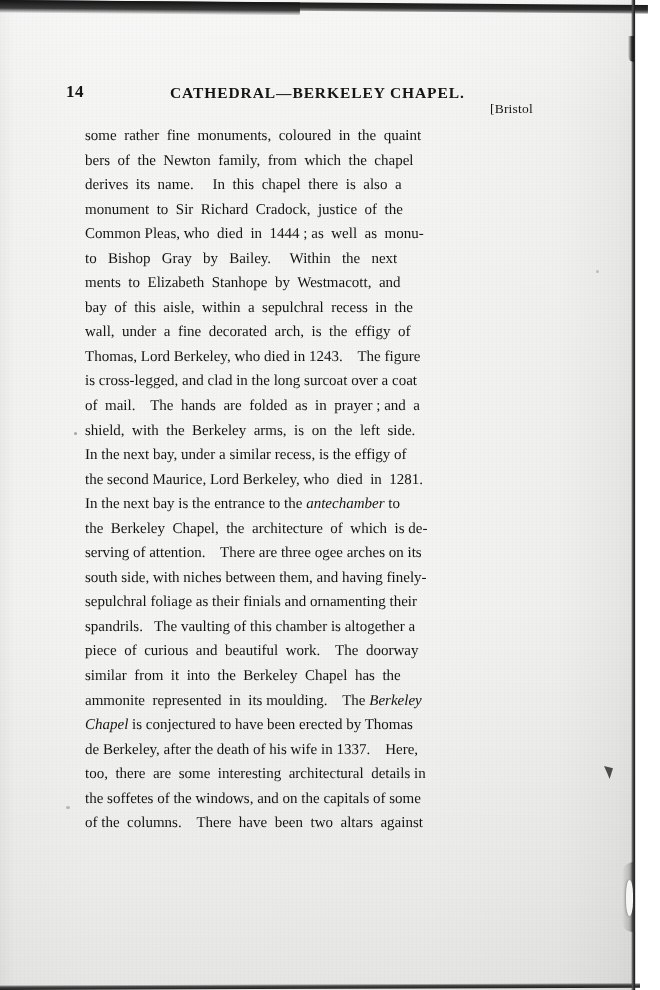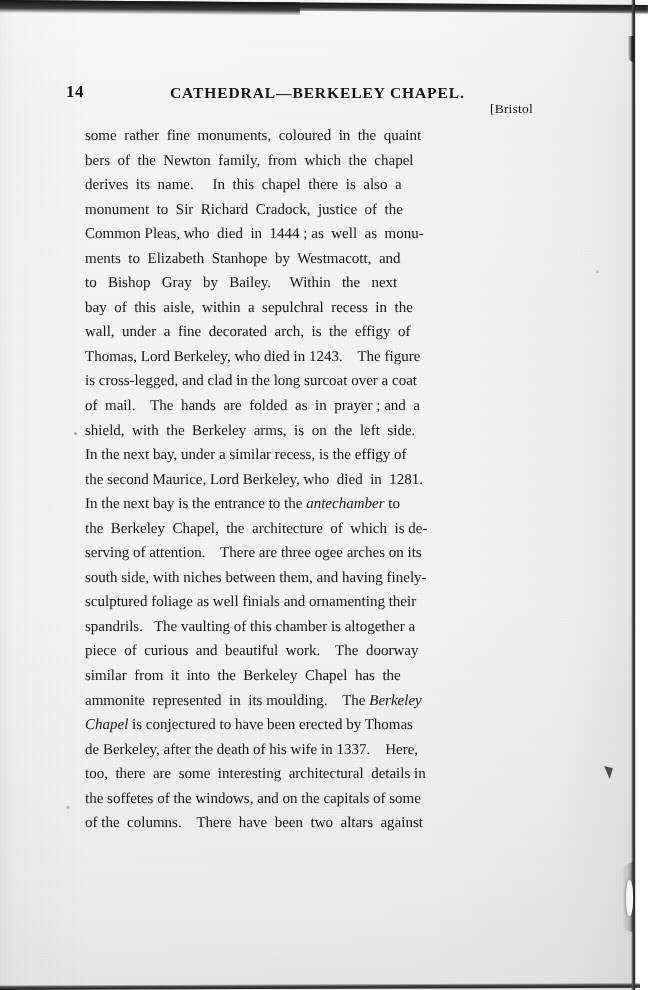--- a/index.html
+++ b/index.html
@@ -230,35 +230,35 @@
     <span class="head-title">CATHEDRAL—BERKELEY CHAPEL.</span>
     <span class="head-signature">[Bristol</span>
   </div>
 
   <div class="body-block" id="body-block">
       <span class="tline">some  rather  fine  monuments,  coloured  in  the  quaint</span>
       <span class="tline">bers  of  the  Newton  family,  from  which  the  chapel</span>
       <span class="tline">derives  its  name.     In  this  chapel  there  is  also  a</span>
       <span class="tline">monument  to  Sir  Richard  Cradock,  justice  of  the</span>
       <span class="tline">Common Pleas, who  died  in  1444 ; as  well  as  monu-</span>
+      <span class="tline">to   Bishop   Gray   by   Bailey.     Within   the   next</span>
       <span class="tline">ments  to  Elizabeth  Stanhope  by  Westmacott,  and</span>
-      <span class="tline">to   Bishop   Gray   by   Bailey.     Within   the   next</span>
       <span class="tline">bay  of  this  aisle,  within  a  sepulchral  recess  in  the</span>
       <span class="tline">wall,  under  a  fine  decorated  arch,  is  the  effigy  of</span>
       <span class="tline">Thomas, Lord Berkeley, who died in 1243.    The figure</span>
       <span class="tline">is cross-legged, and clad in the long surcoat over a coat</span>
       <span class="tline">of  mail.    The  hands  are  folded  as  in  prayer ; and  a</span>
       <span class="tline">shield,  with  the  Berkeley  arms,  is  on  the  left  side.</span>
       <span class="tline">In the next bay, under a similar recess, is the effigy of</span>
       <span class="tline">the second Maurice, Lord Berkeley, who  died  in  1281.</span>
       <span class="tline"><span>In the next bay is the entrance to the </span><i>antechamber</i><span> to</span></span>
       <span class="tline">the  Berkeley  Chapel,  the  architecture  of  which  is de-</span>
       <span class="tline">serving of attention.    There are three ogee arches on its</span>
       <span class="tline">south side, with niches between them, and having finely-</span>
-      <span class="tline">sculptured foliage as well finials and ornamenting their</span>
+      <span class="tline">sepulchral foliage as their finials and ornamenting their</span>
       <span class="tline">spandrils.   The vaulting of this chamber is altogether a</span>
       <span class="tline">piece  of  curious  and  beautiful  work.    The  doorway</span>
       <span class="tline">similar  from  it  into  the  Berkeley  Chapel  has  the</span>
       <span class="tline"><span>ammonite  represented  in  its moulding.    The </span><i>Berkeley</i></span>
       <span class="tline"><i>Chapel</i><span> is conjectured to have been erected by Thomas</span></span>
       <span class="tline">de Berkeley, after the death of his wife in 1337.    Here,</span>
       <span class="tline">too,  there  are  some  interesting  architectural  details in</span>
       <span class="tline">the soffetes of the windows, and on the capitals of some</span>
       <span class="tline">of the  columns.    There  have  been  two  altars  against</span>
     </div>

